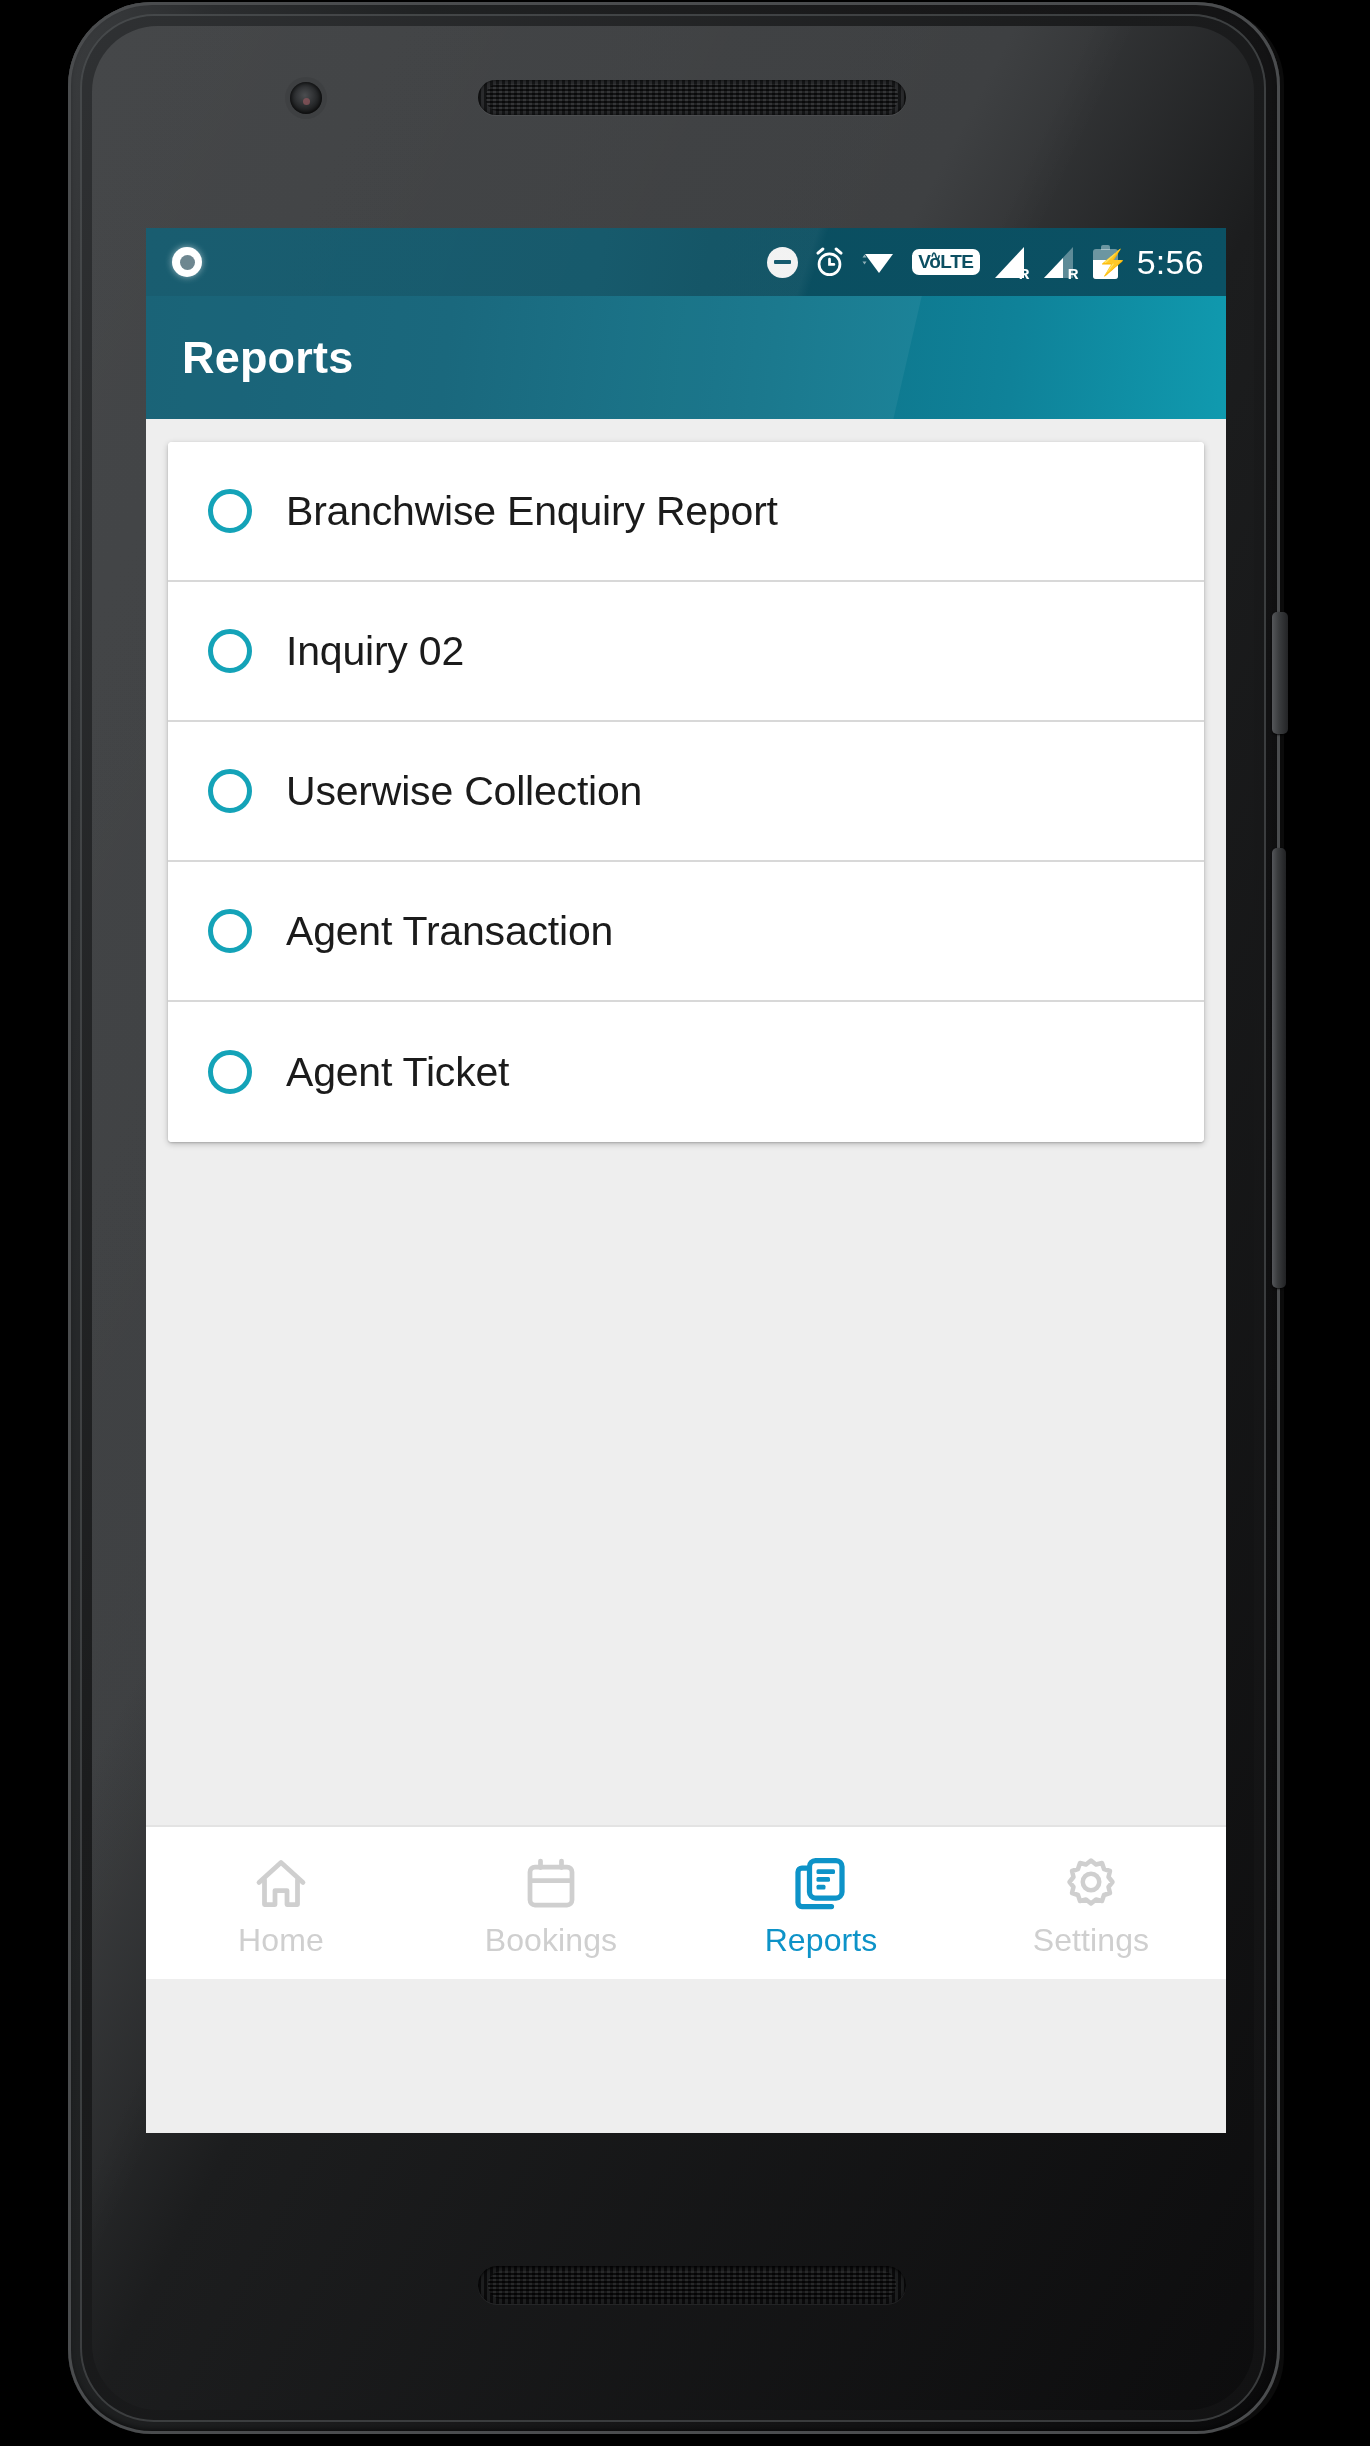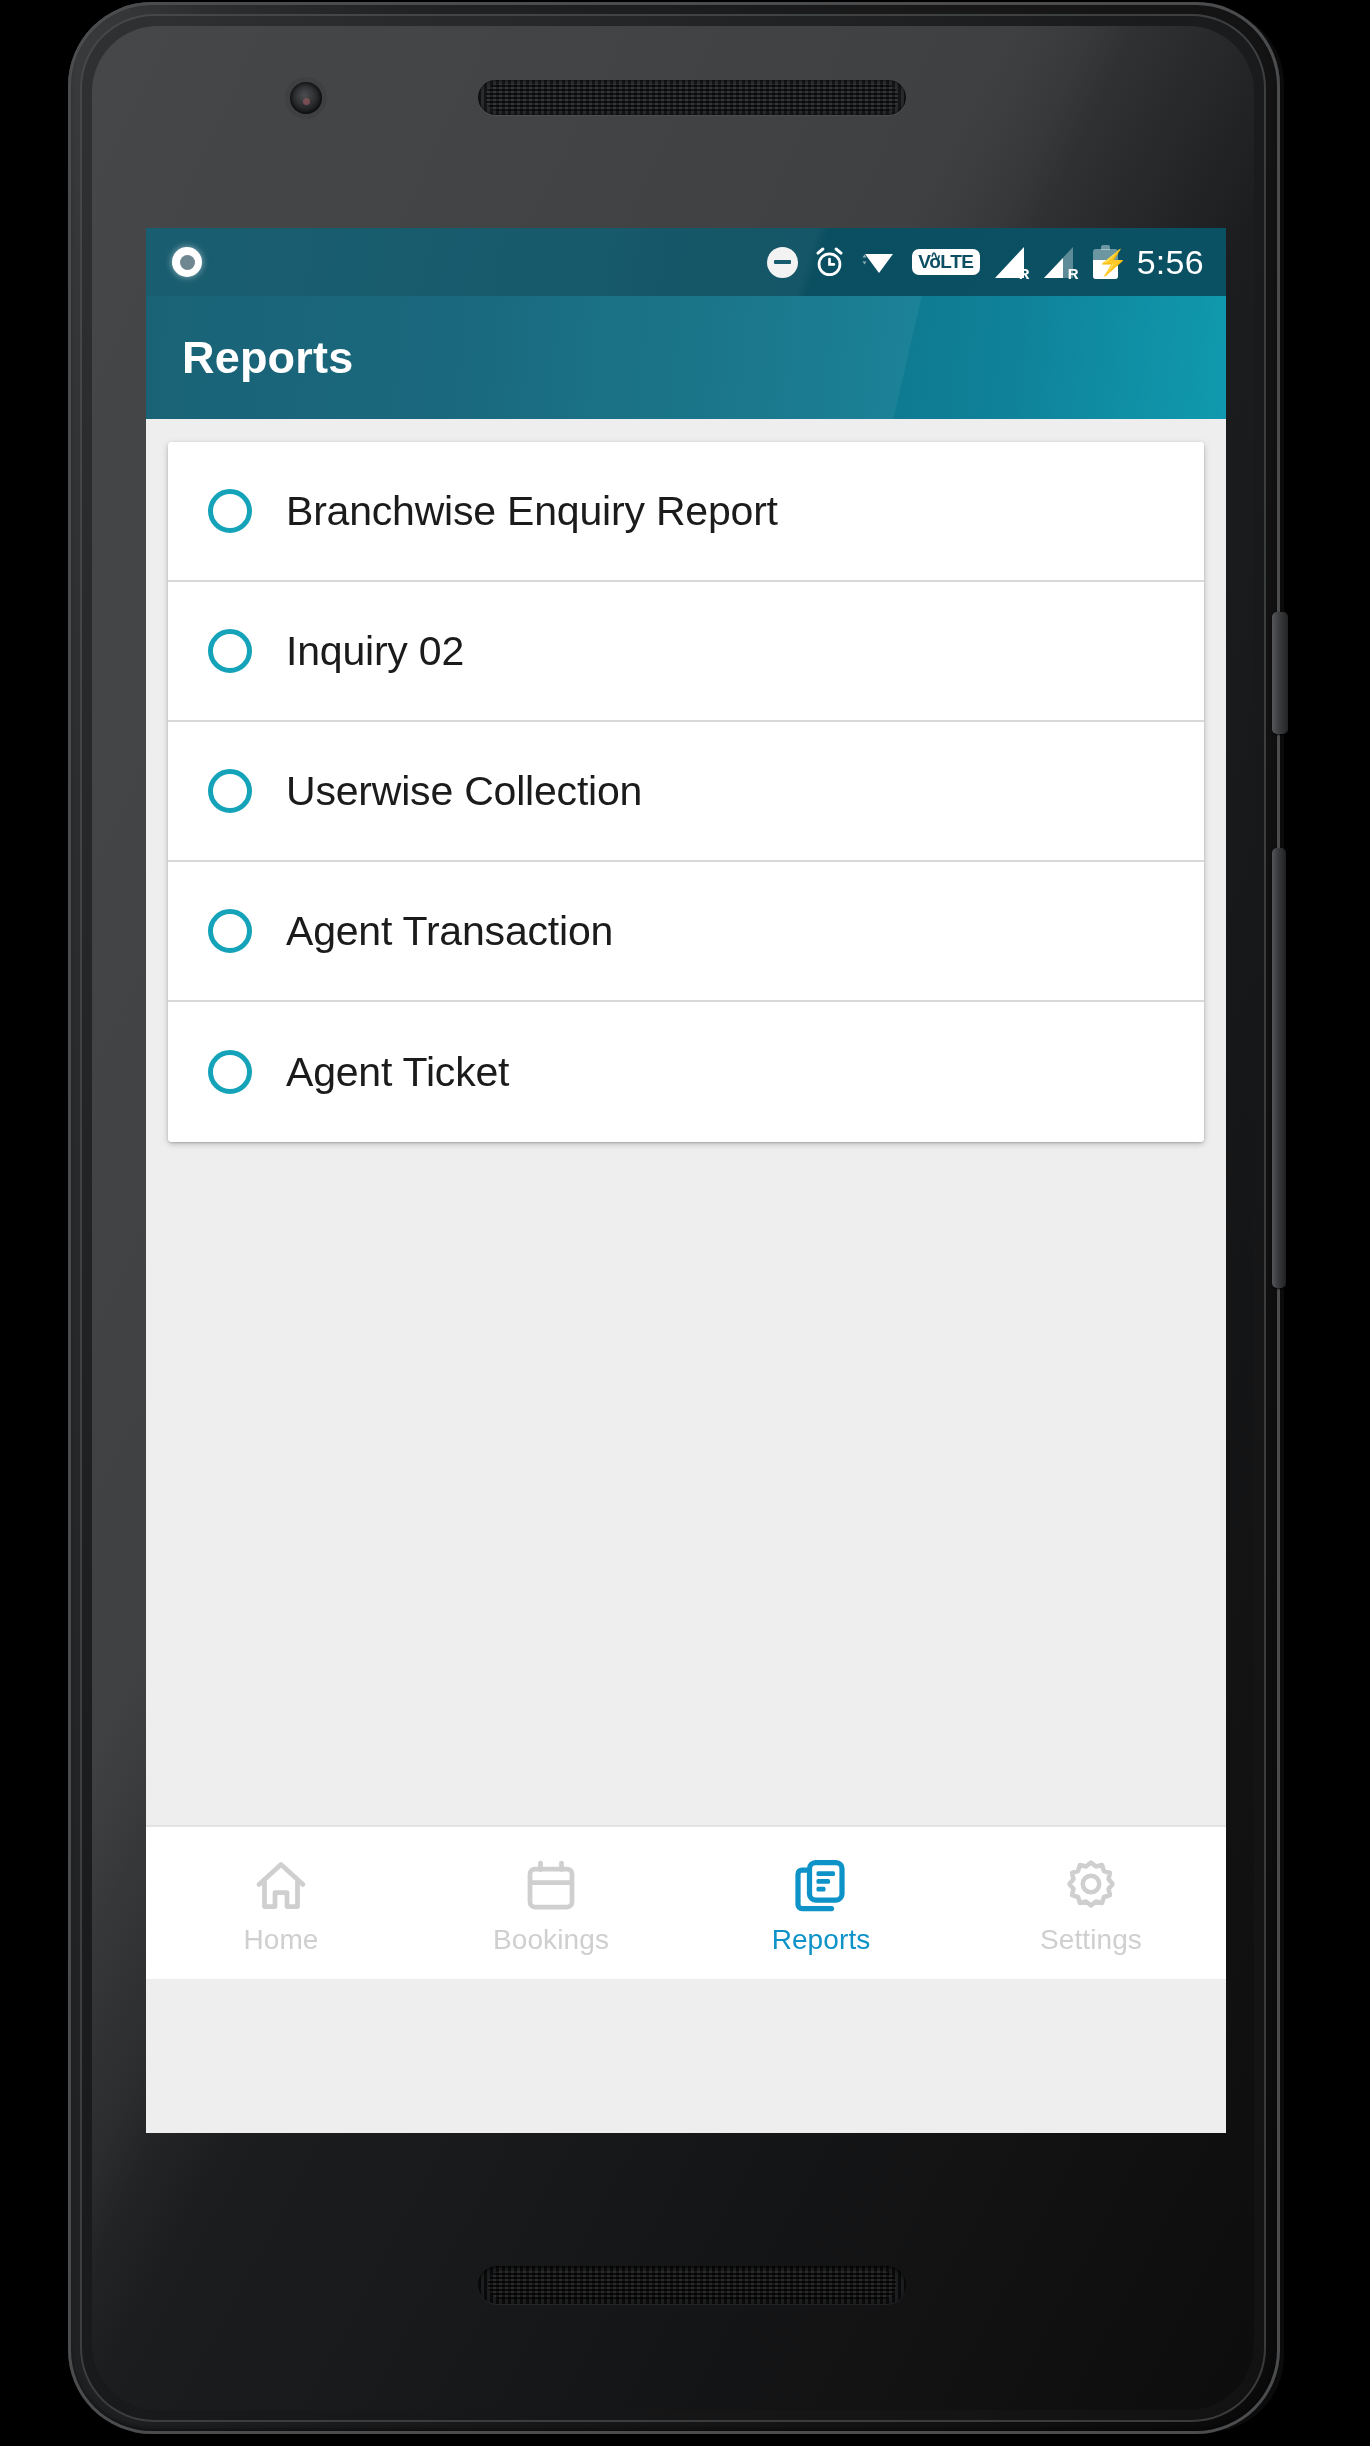--- a/index.html
+++ b/index.html
@@ -387,21 +387,21 @@
     flex: 1 1 0;
     display: flex;
     flex-direction: column;
     align-items: center;
     justify-content: center;
     gap: 8px;
     padding-top: 6px;
   }
   .navitem .glyph { width: 60px; height: 60px; display:block; }
   .navitem .caption {
-    font-size: 28px;
+    font-size: 32px;
     color: #cfcfcf;
     letter-spacing: 0.1px;
   }
   .navitem.active .caption { color: #0d93c8; }
 
   
 </style>
 </head>
 <body>
 

